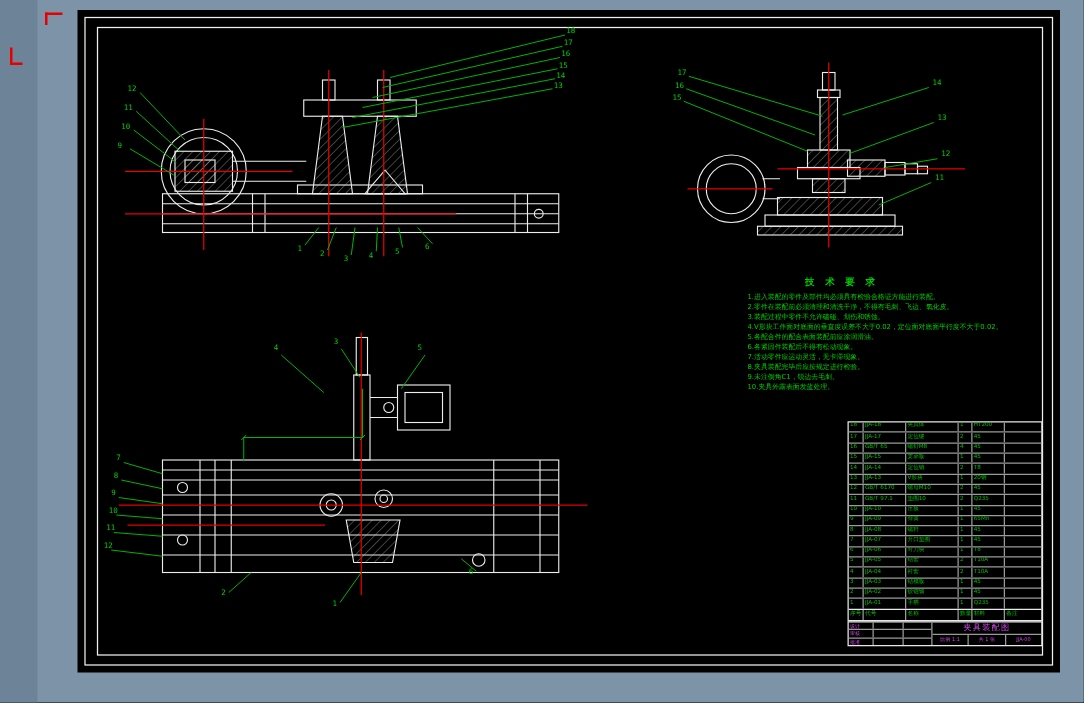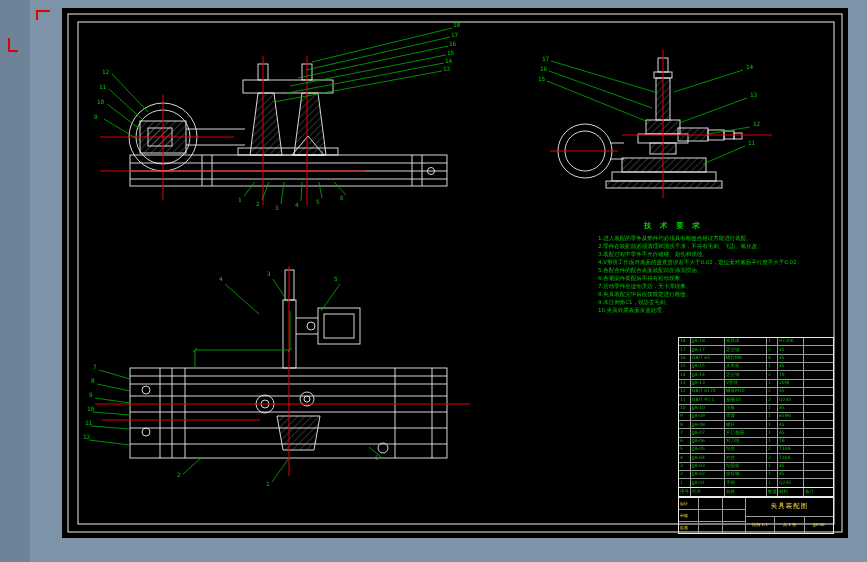--- a/index.html
+++ b/index.html
@@ -27,22 +27,22 @@
        color:#00c000;font-size:4.5px;line-height:1;box-sizing:border-box}
   .bom-rows{flex:18;display:flex;flex-direction:column;min-height:0}
   .bom-row{flex:1;display:flex;border-top:1px solid #9a9a9a;min-height:0;overflow:hidden}
   .bom-rows .bom-row:first-child{border-top:none}
   .bom-row .c{border-right:1px solid #9a9a9a;overflow:hidden;white-space:nowrap;
               display:flex;align-items:center;padding-left:1px;box-sizing:border-box}
   .c.no{width:12px}.c.code{width:34px}.c.name{width:42px}.c.qty{width:11px}
   .c.mat{width:26px}.c.rem{flex:1;border-right:none}
   .bom-header{flex:1;border-top:1px solid #e8e8e8}
 
-  .tb{position:absolute;left:616px;top:489px;width:156px;height:37px;
-      border:1px solid #e8e8e8;box-sizing:border-box;display:flex;color:#fde047}
+  .tb{position:absolute;left:616px;top:489px;width:156px;height:20px;
+      border:1px solid #e8e8e8;box-sizing:border-box;display:flex;color:#d946ef}
   .tb-left{width:66px;display:flex;flex-direction:column;border-right:1px solid #9a9a9a}
   .tb-sign{flex:1;display:flex;border-top:1px solid #9a9a9a;font-size:4px;align-items:center}
   .tb-left .tb-sign:first-child{border-top:none}
   .tb-sign .lbl{width:20px;border-right:1px solid #9a9a9a;height:100%;
                 display:flex;align-items:center;padding-left:1px;box-sizing:border-box}
   .tb-sign .sp{flex:1;border-right:1px solid #9a9a9a;height:100%}
   .tb-sign .sp:last-child{border-right:none}
   .tb-right{flex:1;display:flex;flex-direction:column}
   .tb-title{flex:13;display:flex;align-items:center;justify-content:center;
             font-size:6.5px;letter-spacing:1px;white-space:nowrap;overflow:hidden}

